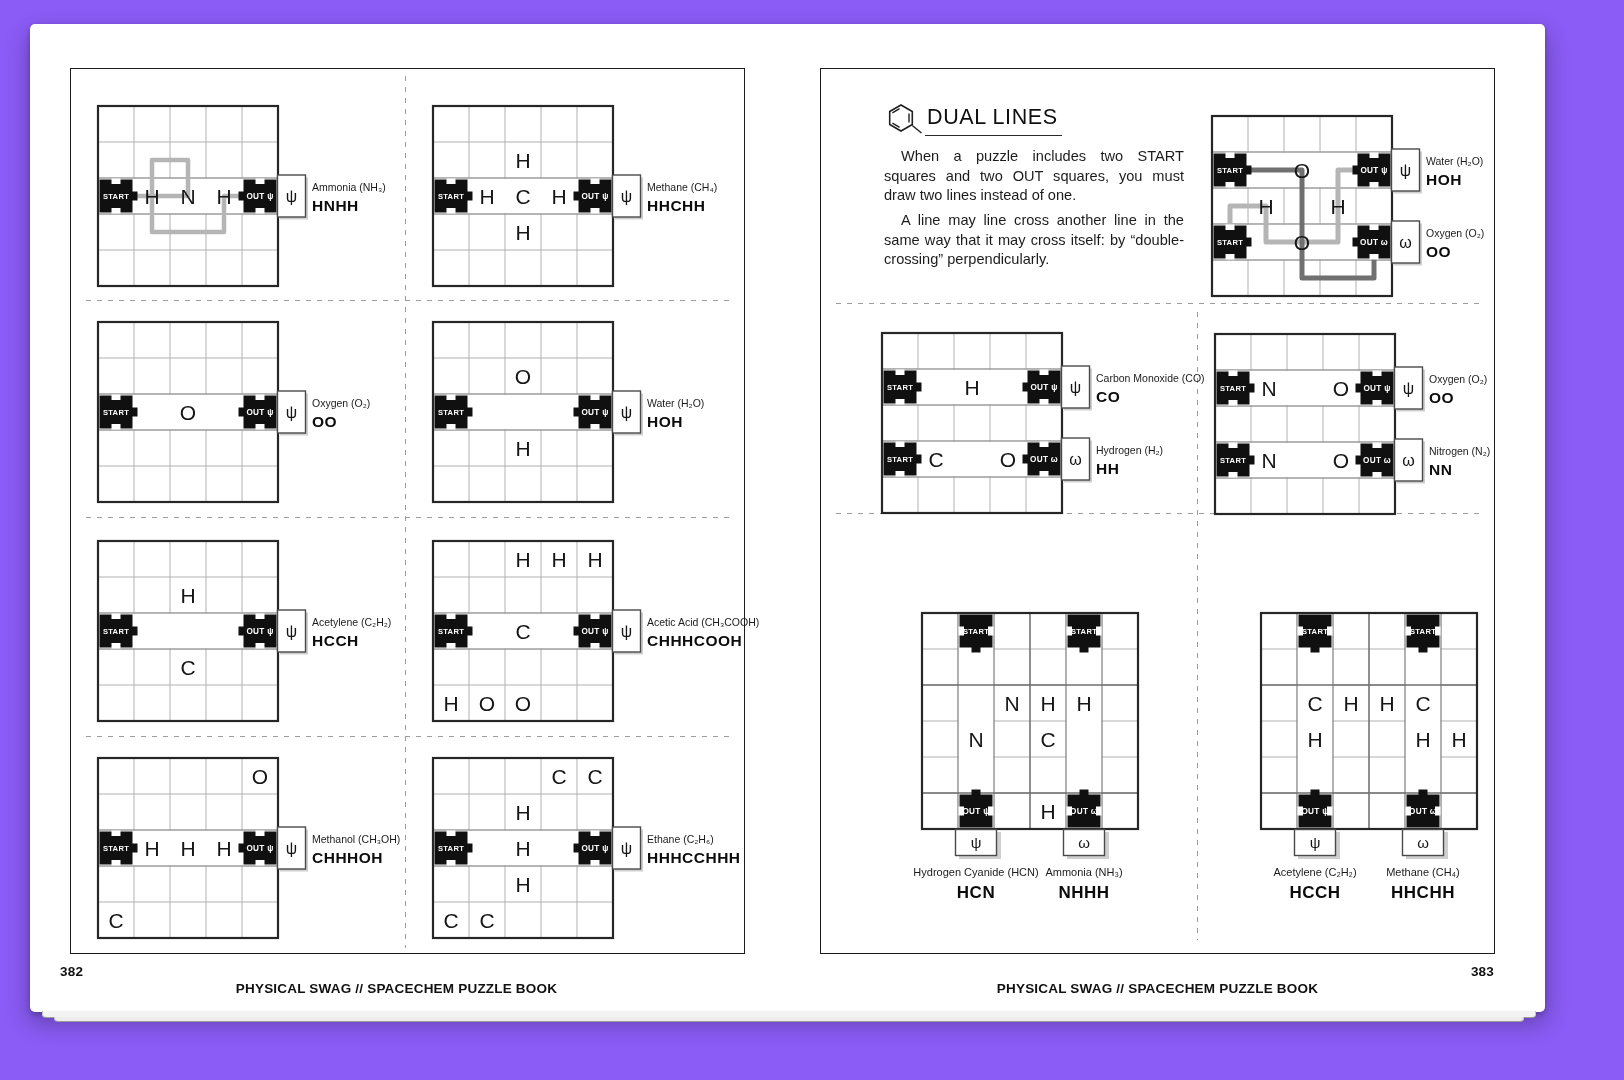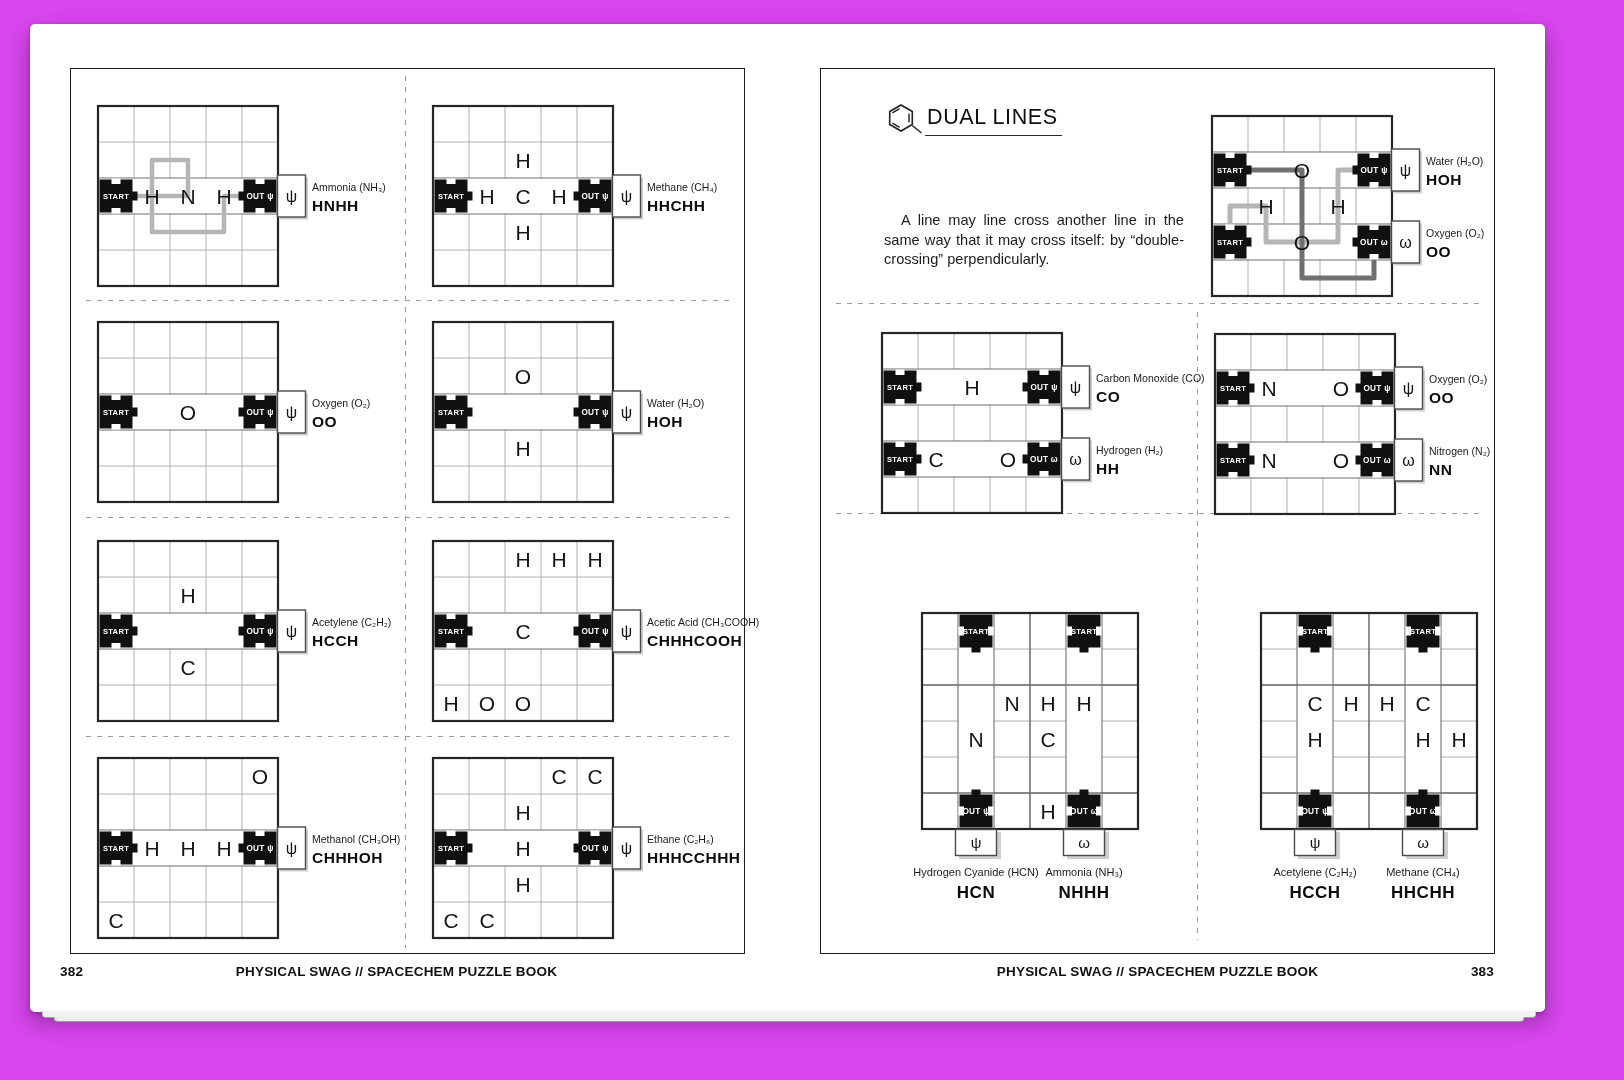--- a/index.html
+++ b/index.html
@@ -1,16 +1,16 @@
 <!DOCTYPE html>
 <html><head>
 <meta charset="utf-8">
 <style>
   html,body{margin:0;padding:0;background:#e7e7e7;}
-  .stage{position:relative;width:1624px;height:1080px;background:#d946ef;overflow:hidden;
+  .stage{position:relative;width:1624px;height:1080px;background:#8b5cf6;overflow:hidden;
          font-family:"Liberation Sans","DejaVu Sans",sans-serif;}
   .spread{position:absolute;left:30px;top:24px;width:1515px;height:988px;background:#ffffff;
           border-radius:5px;box-shadow:0 10px 24px rgba(0,0,0,.33),0 2px 5px rgba(0,0,0,.22);}
   .strip{position:absolute;background:#f3f3f3;border-bottom:1px solid #9a9a9a;
          border-left:1px solid #c6c6c6;border-right:1px solid #c6c6c6;border-radius:0 0 4px 4px;}
   #strip1{left:42px;top:1011px;width:1492px;height:6px;}
   #strip2{left:54px;top:1017px;width:1468px;height:4px;background:#ededed;}
   .frame{position:absolute;top:68px;width:675px;height:886px;border:1.6px solid #1c1c1c;box-sizing:border-box;}
   #frame-left{left:70px;}
   #frame-right{left:820px;}
@@ -22,21 +22,21 @@
   .dual-title{font-size:21.5px;line-height:26px;letter-spacing:.6px;color:#0f0f0f;
               border-bottom:1.7px solid #2a2a2a;padding:2px 4px 5px 2px;margin-left:3px;}
   .para{position:absolute;left:884px;width:300px;margin:0;font-size:14.6px;line-height:19.5px;
         text-align:justify;text-indent:17px;color:#1c1c1c;}
   #para1{top:147px;}
   #para2{top:211px;}
   .footer{position:absolute;top:962px;width:675px;height:20px;font-weight:bold;font-size:13.5px;
           color:#111;letter-spacing:.2px;line-height:19px;}
   #footer-left{left:59px;}
   #footer-right{left:820px;}
-  .footer .center{position:absolute;left:0;width:100%;text-align:center;}
+  .footer .center{position:absolute;left:0;width:100%;text-align:center;margin-top:17px;}
   .footer .pn-left{position:absolute;left:1px;}
   .footer .pn-right{position:absolute;right:1px;}
 </style>
 </head>
 <body>
 
 <div class="stage">
 
   <div class="spread"></div>
   <div class="strip" id="strip1"></div>
@@ -60,20 +60,21 @@
         <polygon points="17,3 28.3,9.5 28.3,22.5 17,29 5.7,22.5 5.7,9.5" fill="none" stroke="#1f1f1f" stroke-width="1.6"></polygon>
         <line x1="25" y1="11.5" x2="25" y2="20.5" stroke="#1f1f1f" stroke-width="1.4"></line>
         <line x1="15.6" y1="6.6" x2="8.4" y2="10.8" stroke="#1f1f1f" stroke-width="1.4"></line>
         <line x1="8.4" y1="21.2" x2="15.6" y2="25.4" stroke="#1f1f1f" stroke-width="1.4"></line>
         <line x1="28.3" y1="23.5" x2="37.5" y2="31" stroke="#2a2a2a" stroke-width="1.6"></line>
       </svg>
     </span>
     <span class="dual-title">DUAL LINES</span>
   </div>
 
+  <p class="para" id="para1">When a puzzle includes two START squares and two OUT squares, you must draw two lines instead of one.</p>
   <p class="para" id="para2">A line may line cross another line in the same way that it may cross itself: by “double-crossing” perpendicularly.</p>
 
   <div class="puzzle" style="left: 98px; top: 106px; width: 180px; height: 180px;">
       <svg width="395" height="280">
         <line x1="36" y1="0" x2="36" y2="180" stroke="#b0b0b0" stroke-width="1"></line>
         <line x1="72" y1="0" x2="72" y2="180" stroke="#b0b0b0" stroke-width="1"></line>
         <line x1="108" y1="0" x2="108" y2="180" stroke="#b0b0b0" stroke-width="1"></line>
         <line x1="144" y1="0" x2="144" y2="180" stroke="#b0b0b0" stroke-width="1"></line>
         <line x1="0" y1="36" x2="180" y2="36" stroke="#b0b0b0" stroke-width="1"></line>
         <line x1="0" y1="72" x2="180" y2="72" stroke="#b0b0b0" stroke-width="1"></line>

